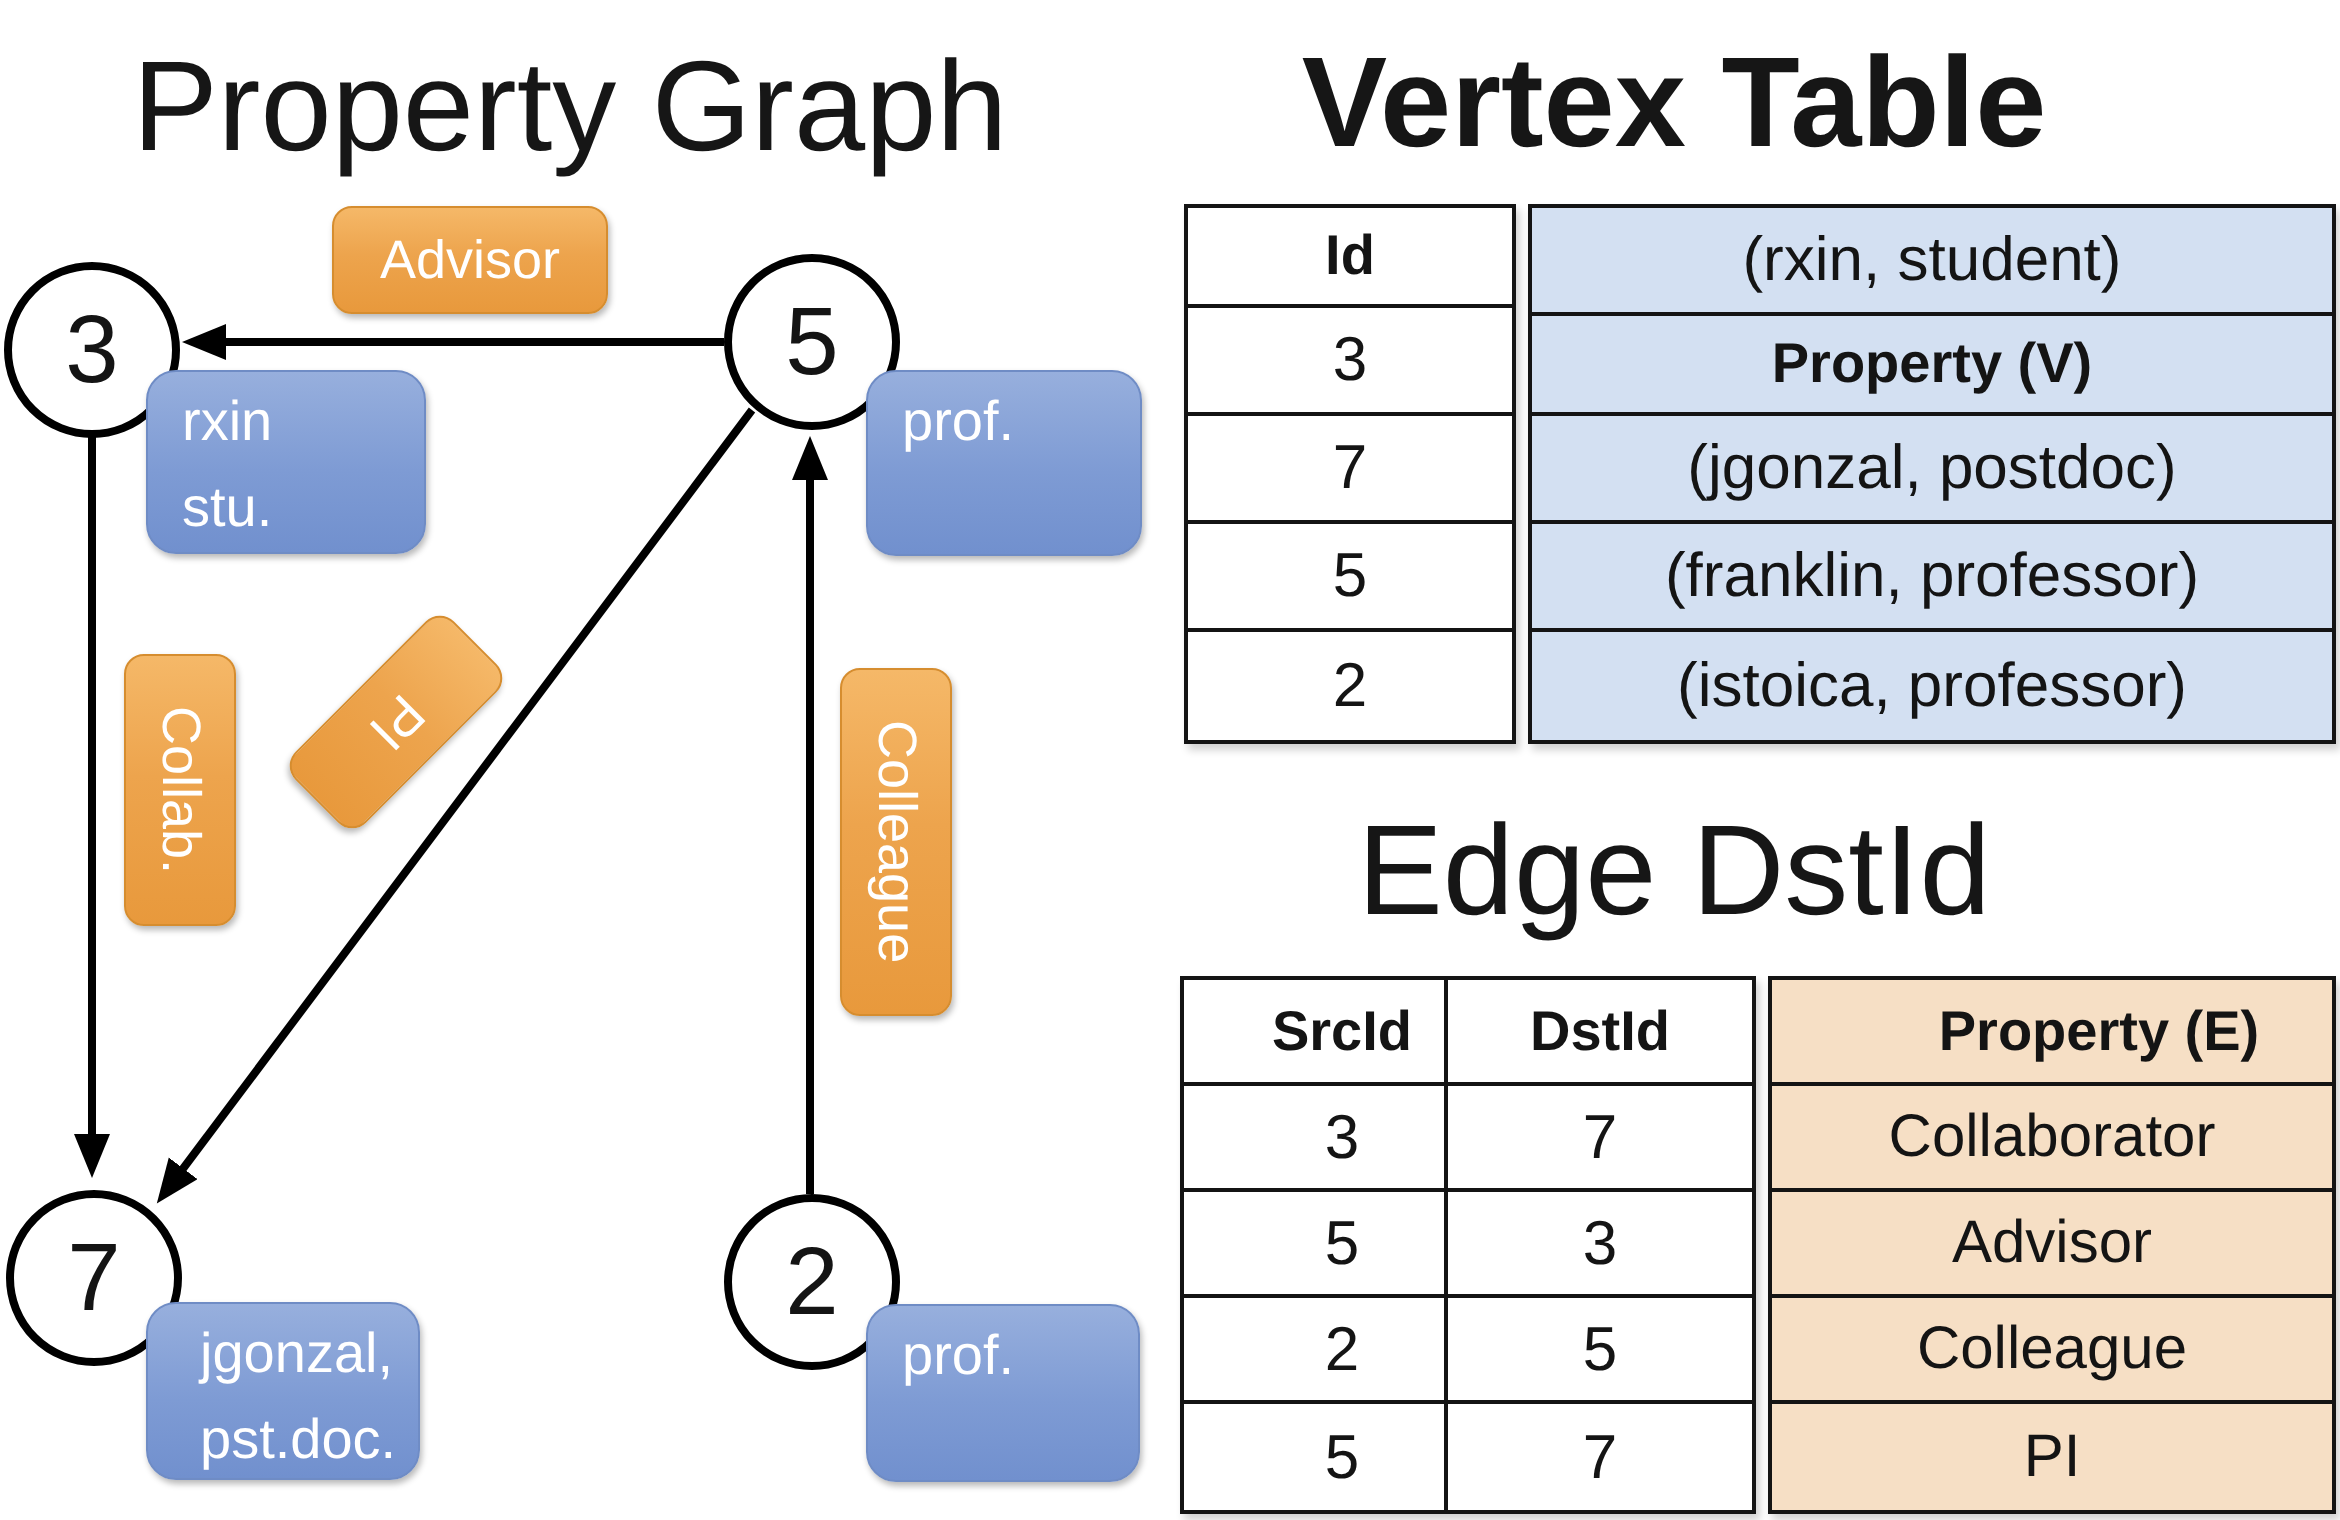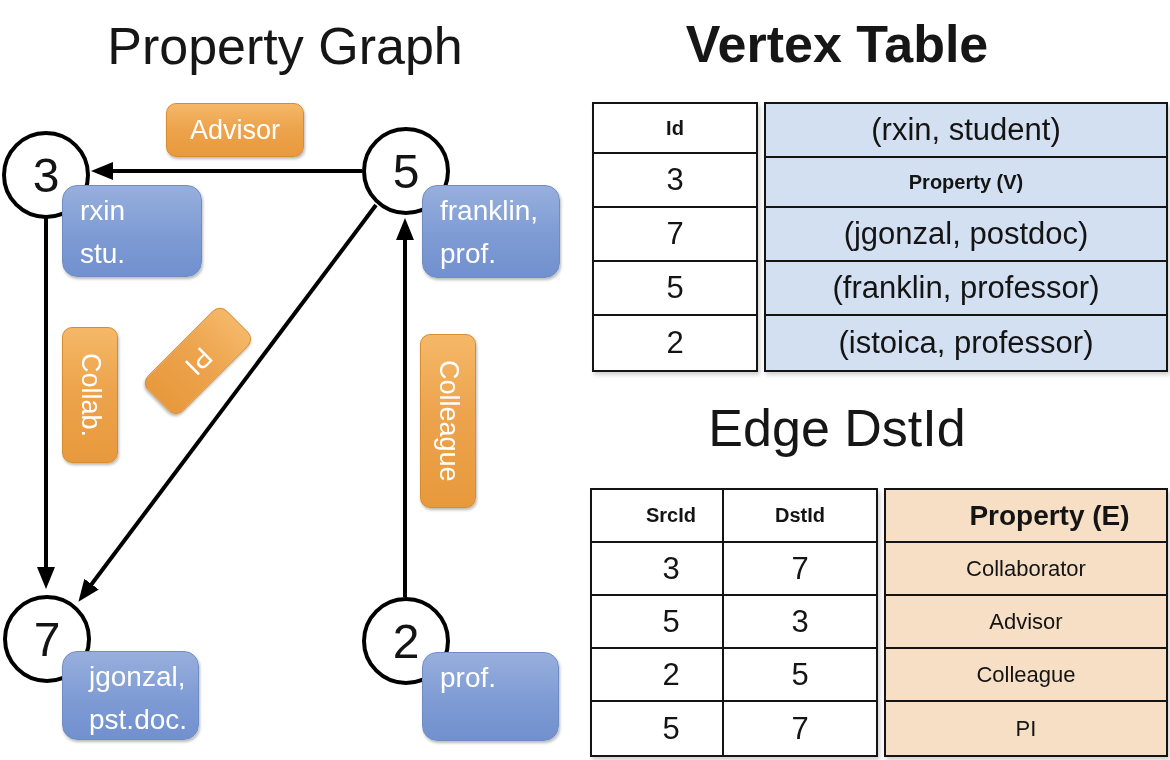--- a/index.html
+++ b/index.html
@@ -8,21 +8,21 @@
     width: 1170px;
     height: 760px;
     background: #ffffff;
     overflow: hidden;
     font-family: "Liberation Sans", sans-serif;
     color: #141414;
   }
   .title {
     position: absolute;
     font-weight: 300;
-    font-size: 52px;
+    font-size: 64px;
     line-height: 1.1;
     text-align: center;
     color: #161616;
     white-space: nowrap;
   }
   #graph-title  { left: 0px;   top: 18px;  width: 570px; }
   #vertex-table-title { left: 592px; top: 16px;  width: 490px; font-weight: bold; }
   #edge-table-title   { left: 592px; top: 400px; width: 490px; }
 
   
@@ -75,20 +75,21 @@
     box-sizing: border-box;
     background: linear-gradient(180deg, #97afdd 0%, #7e9bd4 55%, #7190ce 100%);
     border: 1px solid #6f8cc5;
     border-radius: 15px;
     box-shadow: 1px 2px 3px rgba(0,0,0,0.28);
     color: #ffffff;
     font-size: 28px;
     line-height: 43px;
     padding: 3px 0 0 17px;
     z-index: 4;
+    margin-left: 11px;
   }
   #vprop-3 { left: 62px;  top: 185px; width: 140px; height: 92px; }
   #vprop-5 { left: 422px; top: 185px; width: 138px; height: 93px; }
   #vprop-7 { left: 62px;  top: 651px; width: 137px; height: 89px; padding-left: 26px; }
   #vprop-2 { left: 422px; top: 652px; width: 137px; height: 89px; }
 
   
   .tbl {
     position: absolute;
     box-sizing: border-box;
@@ -97,41 +98,41 @@
     box-shadow: 2px 3px 4px rgba(0,0,0,0.18);
     z-index: 2;
   }
   .tbl .row {
     box-sizing: border-box;
     border-bottom: 2px solid #141414;
     display: flex; align-items: center; justify-content: center;
     font-size: 31px; font-weight: 300;
   }
   .tbl .row:last-child { border-bottom: none; }
-  .tbl .row.header { font-size: 20px; font-weight: bold; }
+  .tbl .row.header { font-size: 28px; font-weight: bold; }
 
   
   #vtable-id   { left: 592px; top: 102px; width: 166px; }
   #vtable-id .row   { height: 54px; }
   #vtable-id .row.header { height: 50px; }
   #vtable-prop { left: 764px; top: 102px; width: 404px; background: #d3e0f2; }
   #vtable-prop .row { height: 54px; }
   #vtable-prop .row.header { height: 50px; }
 
   
   #etable-srcdst { left: 590px; top: 488px; width: 288px; }
   #etable-srcdst .row { height: 53px; display: grid; grid-template-columns: 132px 1fr; }
   #etable-srcdst .cell {
     box-sizing: border-box;
     display: flex; align-items: center; justify-content: center;
     height: 100%;
   }
   #etable-srcdst .cell.src { border-right: 2px solid #141414; padding-left: 28px; }
   #etable-prop { left: 884px; top: 488px; width: 284px; background: #f6dfc5; }
-  #etable-prop .row { height: 53px; font-size: 22px; }
+  #etable-prop .row { height: 53px; font-size: 30px; }
   #etable-prop .row.header { font-size: 28px; padding-left: 47px; }
 </style>
 </head>
 <body>
 
 <div class="canvas">
 
   <div class="title" id="graph-title">Property Graph</div>
   <div class="title" id="vertex-table-title">Vertex Table</div>
   <div class="title" id="edge-table-title">Edge DstId</div>
@@ -172,21 +173,20 @@
   </div>
   <div class="elabel vertical" id="edge-label-colleague">
     <span>Colleague</span>
   </div>
 
   <div class="vprop" id="vprop-3">
     <div>rxin</div>
     <div>stu.</div>
   </div>
   <div class="vprop" id="vprop-5">
-    <div>franklin,</div>
     <div>prof.</div>
   </div>
   <div class="vprop" id="vprop-7">
     <div>jgonzal,</div>
     <div>pst.doc.</div>
   </div>
   <div class="vprop" id="vprop-2">
     <div>prof.</div>
   </div>
 

